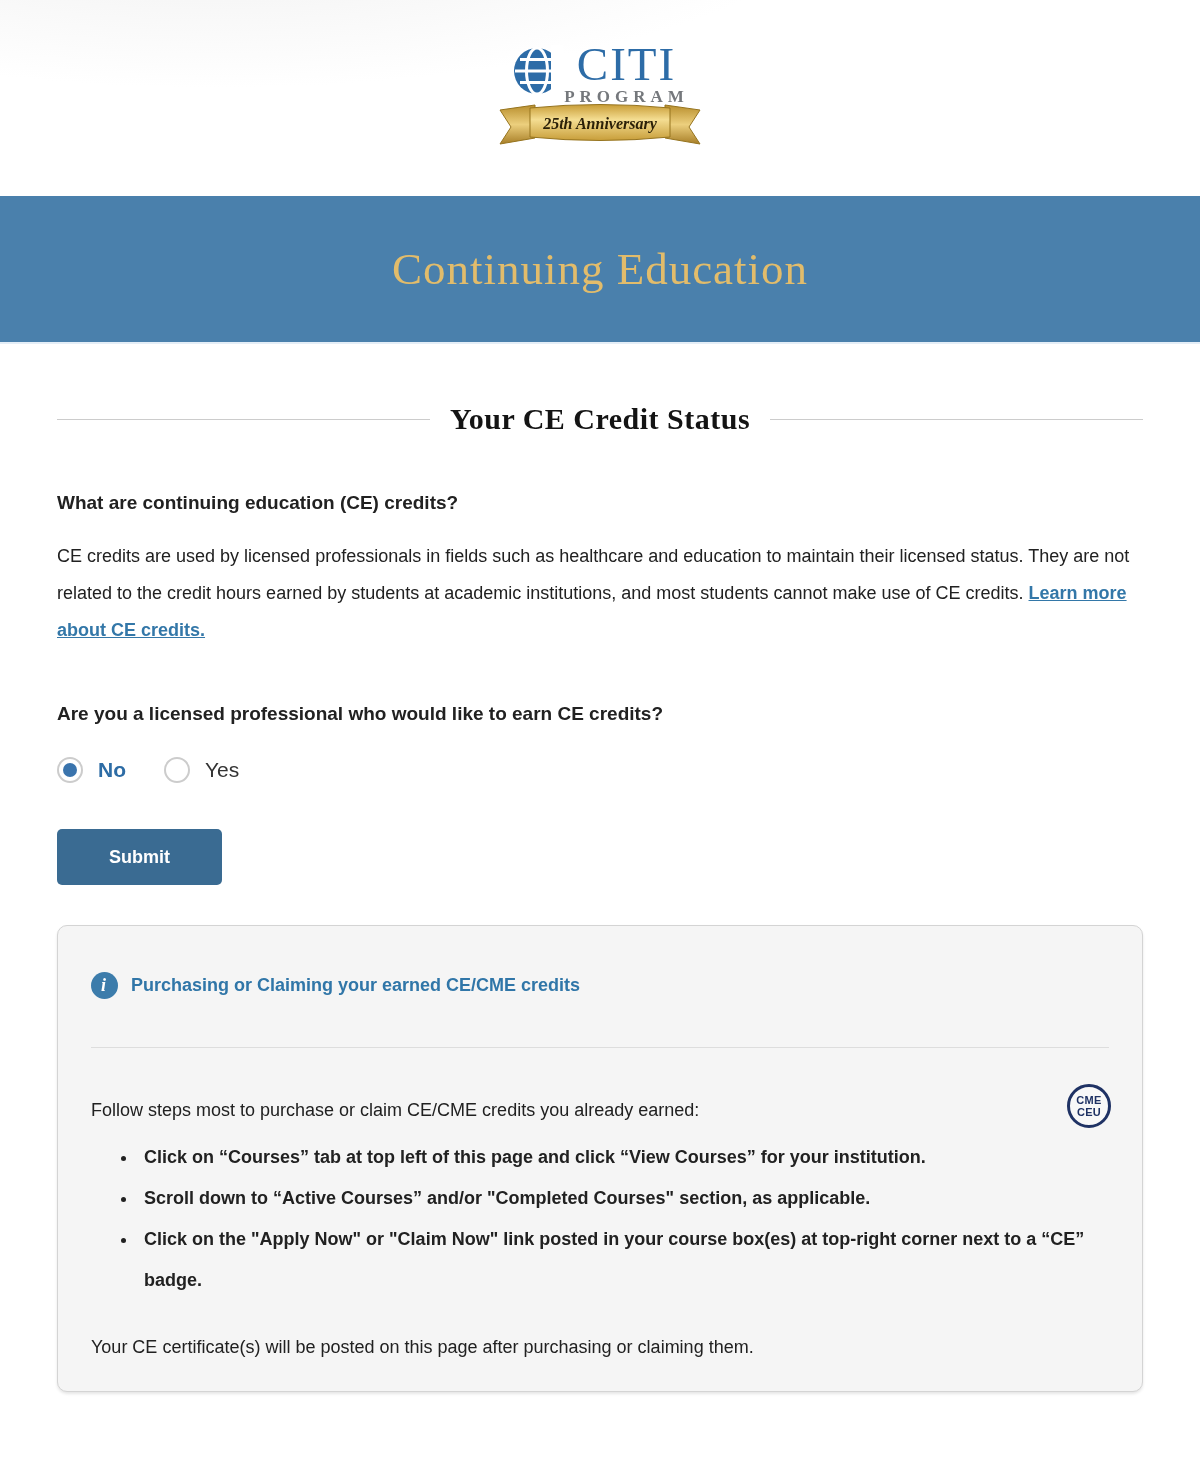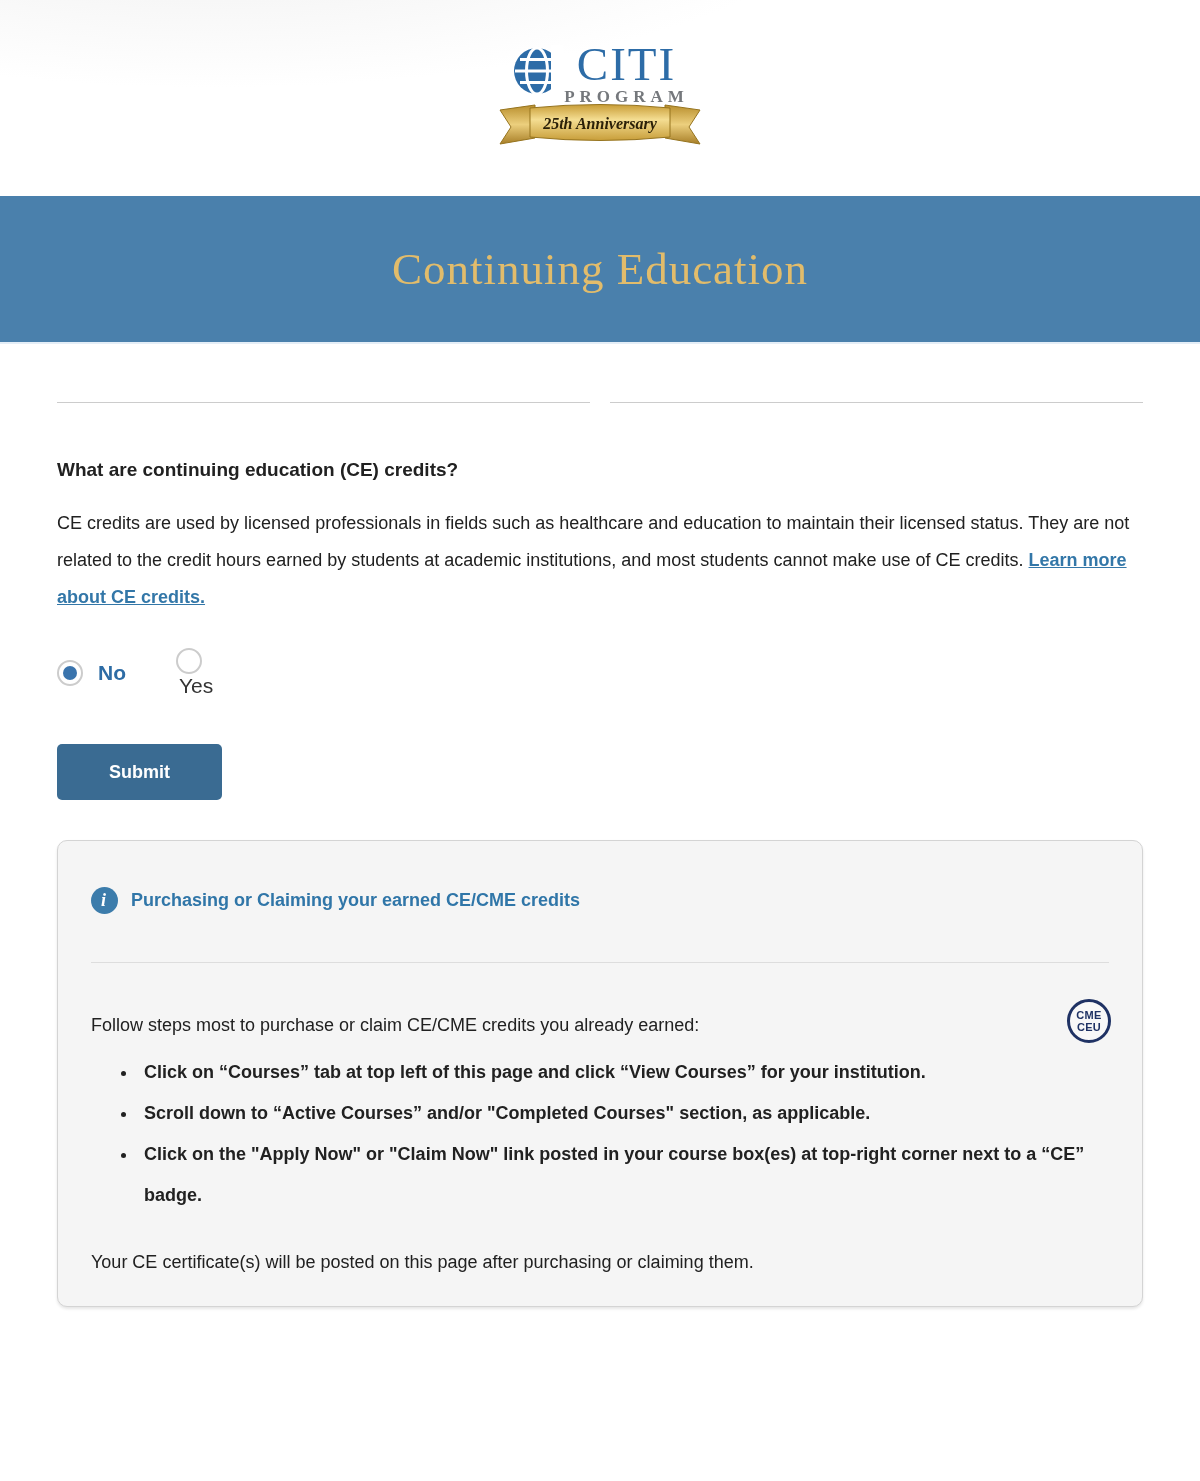--- a/index.html
+++ b/index.html
@@ -100,21 +100,21 @@
   .learn-link {
     color: #3377a8;
     font-weight: 600;
     text-decoration: underline;
     cursor: pointer;
   }
 
   
   .radio-row { display: flex; align-items: center; margin-top: 32px; }
   .radio-opt { display: flex; align-items: center; cursor: pointer; }
-  .radio-opt + .radio-opt { margin-left: 38px; flex-direction: column; }
+  .radio-opt + .radio-opt { margin-left: 38px; }
   .radio-circle {
     width: 26px; height: 26px;
     border: 2px solid #cccccc;
     border-radius: 50%;
     background: #ffffff;
     display: flex; align-items: center; justify-content: center;
     flex: none;
   }
   .radio-circle.selected::after {
     content: "";
@@ -249,27 +249,29 @@
 </header>
 
 <section class="hero">
   <h1 class="hero-title" style="margin:0; font-weight:500;">Continuing Education</h1>
 </section>
 
 <main class="container">
 
   <div class="section-row">
     <span class="rule"></span>
+    <h2 class="section-title" style="margin:0;">Your CE Credit Status</h2>
     <span class="rule"></span>
   </div>
 
   <h3 class="q-heading" style="margin-bottom:0;">What are continuing education (CE) credits?</h3>
 
   <p class="para" style="margin-bottom:0;"><span>CE credits are used by licensed professionals in fields such as healthcare and education to maintain their licensed status. They are not related to the credit hours earned by students at academic institutions, and most students cannot make use of CE credits. </span><a class="learn-link">Learn more about CE credits.</a></p>
 
+  <h3 class="q-heading second" style="margin-bottom:0;">Are you a licensed professional who would like to earn CE credits?</h3>
 
   <div class="radio-row">
     <label class="radio-opt">
       <span class="radio-circle selected"></span>
       <span class="radio-label no">No</span>
     </label>
     <label class="radio-opt">
       <span class="radio-circle"></span>
       <span class="radio-label yes">Yes</span>
     </label>

